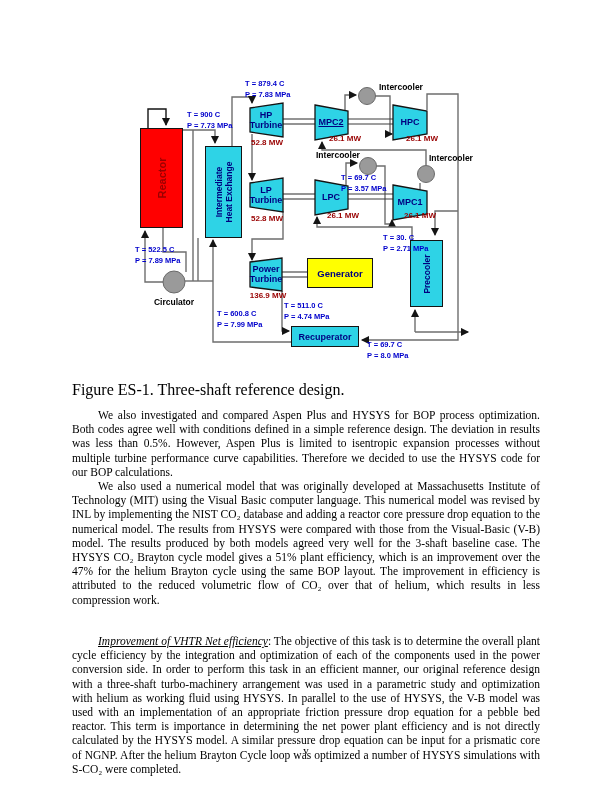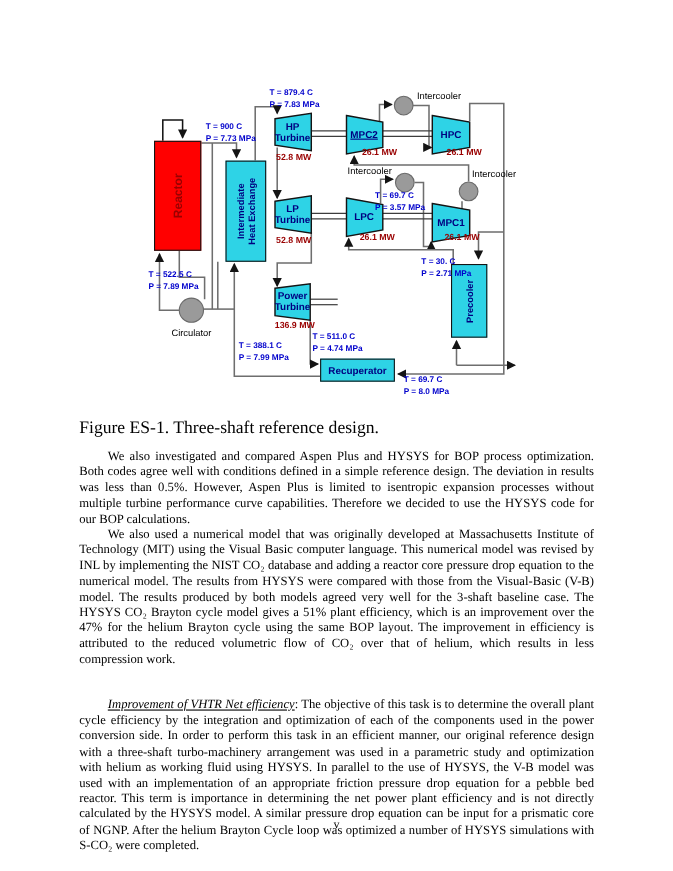--- a/index.html
+++ b/index.html
@@ -43,21 +43,21 @@
   .mw-hp{left:245px;top:138px;width:44px;}   .mw-lp{left:245px;top:214px;width:44px;}
   .mw-power{left:246px;top:291px;width:44px;}
   .mw-mpc2{left:323px;top:134px;width:44px;} .mw-hpc{left:400px;top:134px;width:44px;}
   .mw-lpc{left:321px;top:211px;width:44px;}  .mw-mpc1{left:398px;top:211px;width:44px;}
   .stream{position:absolute;font-family:"Liberation Sans",sans-serif;font-weight:bold;
           font-size:7.5px;line-height:10.5px;color:var(--stream);white-space:nowrap;}
   .st-900{left:187px;top:110px;}  .st-879{left:245px;top:79px;}
   .st-697a{left:341px;top:173px;} .st-30{left:370px;top:233px;margin-left:13px;}
   .st-522{left:135px;top:245px;}  .st-488{left:217px;top:309px;}
   .st-511{left:284px;top:301px;}  .st-697b{left:367px;top:340px;}
-  .iclabel{position:absolute;font-family:"Liberation Sans",sans-serif;font-weight:normal;
+  .iclabel{position:absolute;font-family:"Liberation Sans",sans-serif;font-weight:bold;
            font-size:8.5px;color:#000;white-space:nowrap;}
   .ic-1{left:379px;top:82px;} .ic-2{left:316px;top:150px;} .ic-3{left:429px;top:153px;}
   .circlabel{left:146px;top:297px;width:56px;text-align:center;}
   .caption{position:absolute;left:72px;top:381px;width:468px;font-size:16px;}
   .para{position:absolute;left:72px;width:468px;font-size:11.5px;line-height:14.2px;
         text-align:justify;margin:0;}
   .p1{top:408px;} .p2{top:479px;} .p3{top:606px;margin-top:28px;}
   .indent{text-indent:26px;}
   .lead{font-style:italic;text-decoration:underline;}
   .pagenum{position:absolute;left:0;top:744px;width:612px;text-align:center;font-size:11px;}
@@ -125,20 +125,23 @@
     <circle class="iccirc" cx="174" cy="282" r="11"></circle>
   </svg>
 
   <div class="box b-reactor">
     <div class="vlabel">Reactor</div>
   </div>
   <div class="box b-ihx">
     <div class="vlabel">Intermediate
 Heat Exchange</div>
   </div>
+  <div class="box b-generator">
+    <div class="hlabel">Generator</div>
+  </div>
   <div class="box b-precooler">
     <div class="vlabel">Precooler</div>
   </div>
   <div class="box b-recuperator">
     <div class="hlabel">Recuperator</div>
   </div>
 
   <div class="complabel cl-hp">HP
 Turbine</div>
   <div class="complabel cl-lp">LP
@@ -172,21 +175,21 @@
   </div>
   <div class="stream st-30">
     <div>T = 30. C</div>
     <div>P = 2.71 MPa</div>
   </div>
   <div class="stream st-522">
     <div>T = 522.5 C</div>
     <div>P = 7.89 MPa</div>
   </div>
   <div class="stream st-488">
-    <div>T = 388.1 C</div>
+    <div>T = 600.8 C</div>
     <div>P = 7.99 MPa</div>
   </div>
   <div class="stream st-511">
     <div>T = 511.0 C</div>
     <div>P = 4.74 MPa</div>
   </div>
   <div class="stream st-697b">
     <div>T = 69.7 C</div>
     <div>P = 8.0 MPa</div>
   </div>

